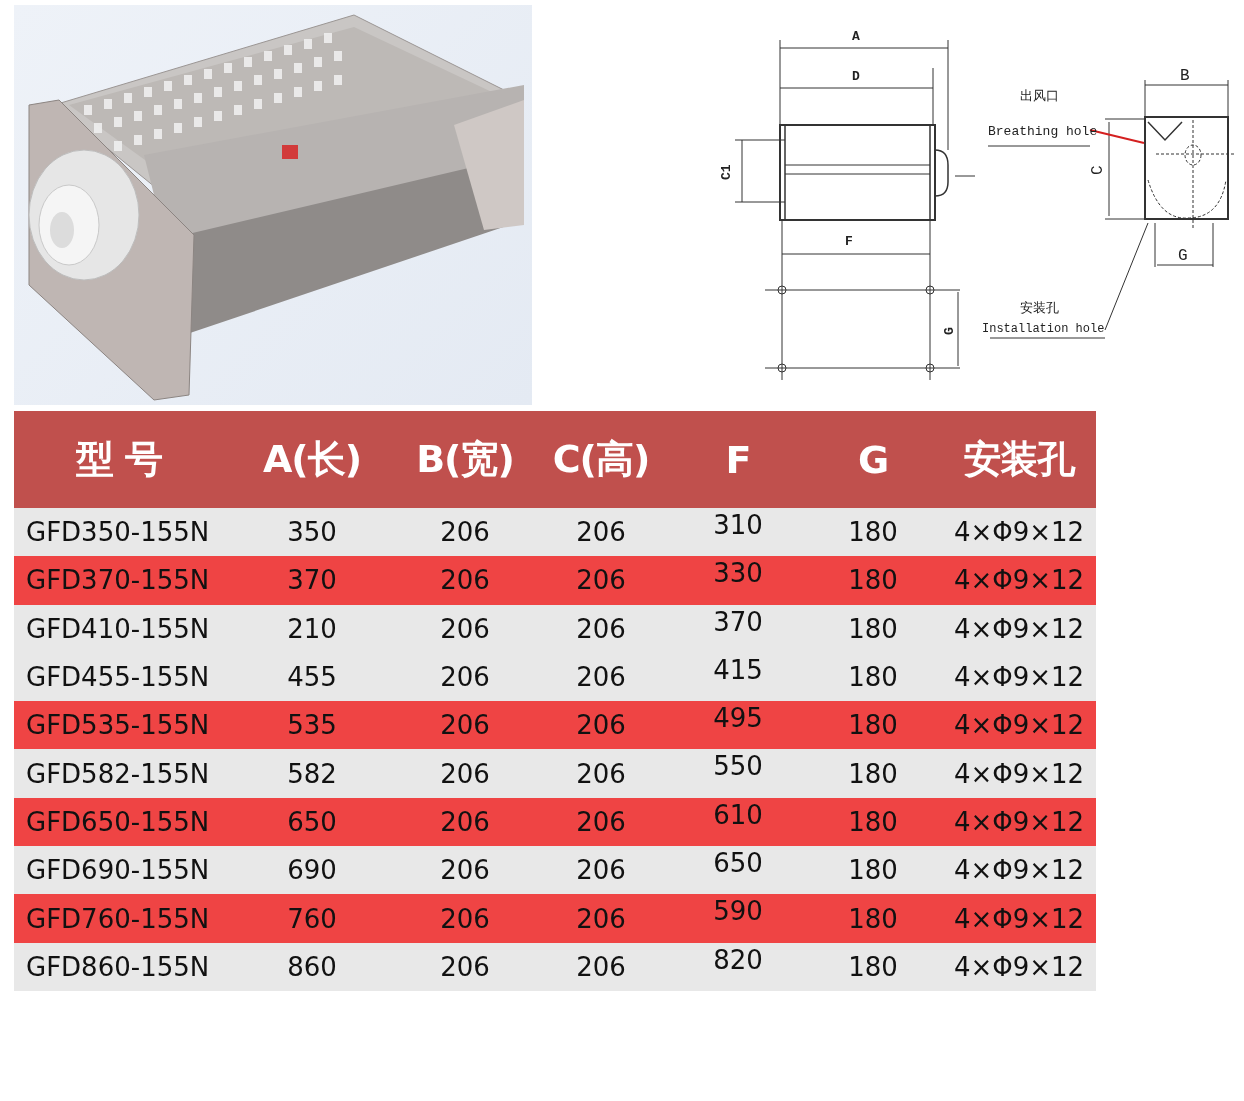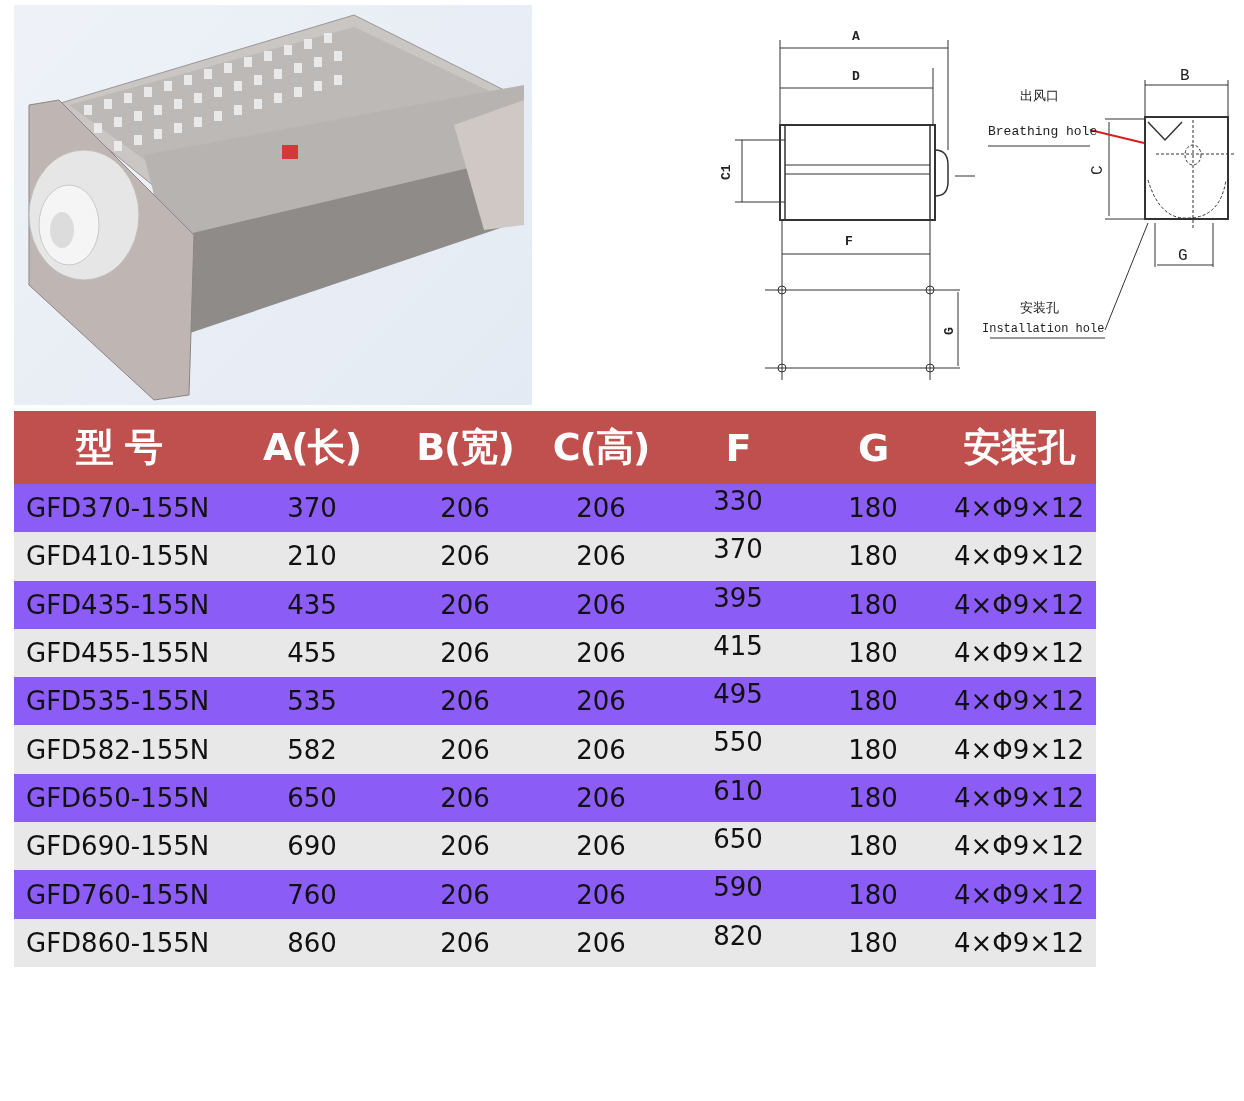--- a/index.html
+++ b/index.html
@@ -1,26 +1,26 @@
 <!DOCTYPE html>
 <html><head>
 <meta charset="utf-8">
 <style>
   html, body { margin: 0; padding: 0; background: #ffffff; }
   body { width: 1244px; height: 1101px; position: relative; overflow: hidden; font-family: "DejaVu Sans", "Liberation Sans", sans-serif; }
   .photo { position: absolute; left: 14px; top: 5px; width: 518px; height: 400px; background: linear-gradient(135deg, #eef2f8 0%, #e4eaf3 100%); overflow: hidden; }
   .drawing { position: absolute; left: 720px; top: 20px; width: 520px; height: 370px; }
   .spec-table { position: absolute; left: 14px; top: 411px; width: 1082px; border-collapse: collapse; table-layout: fixed; }
-  .spec-table th { background: #c0504d; color: #ffffff; height: 73px; font-size: 38px; font-weight: bold; text-align: center; padding: 0; letter-spacing: -1px; }
+  .spec-table th { background: #c0504d; color: #ffffff; height: 73px; font-size: 38px; font-weight: bold; text-align: center; padding: 12px; letter-spacing: -1px; }
   .spec-table th.model { text-align: center; }
   .spec-table td { height: 46.3px; font-size: 26px; color: #111; text-align: center; padding: 0; }
   .spec-table td.model { text-align: left; padding-left: 12px; }
   .spec-table td.f { vertical-align: top; padding-top: 2px; }
   .spec-table tr.odd td { background: #e8e8e8; }
-  .spec-table tr.even td { background: #8b5cf6; }
+  .spec-table tr.even td { background: #ef4444; }
 </style>
 </head>
 <body>
 
 <div class="photo">
   <svg width="518" height="400" viewBox="0 0 518 400">
 
     <polygon points="40,100 340,10 510,95 200,230" fill="#c9c6c4" stroke="#9a9593" stroke-width="1"></polygon>
     <polygon points="55,100 340,22 480,88 200,205" fill="#bdb9b6"></polygon>
     <g fill="#f2f2f2" opacity="0.85">
@@ -167,47 +167,47 @@
       <th class="model">型 号</th>
       <th>A(长)</th>
       <th>B(宽)</th>
       <th>C(高)</th>
       <th>F</th>
       <th>G</th>
       <th>安装孔</th>
     </tr>
   </thead>
   <tbody id="tbody">
+      <tr class="odd">
+        <td class="model">GFD350-155N</td>
+        <td>350</td>
+        <td>206</td>
+        <td>206</td>
+        <td class="f">310</td>
+        <td>180</td>
+        <td>4×Φ9×12</td>
+      </tr>
       <tr class="even">
         <td class="model">GFD370-155N</td>
         <td>370</td>
         <td>206</td>
         <td>206</td>
         <td class="f">330</td>
         <td>180</td>
         <td>4×Φ9×12</td>
       </tr>
       <tr class="odd">
         <td class="model">GFD410-155N</td>
         <td>210</td>
         <td>206</td>
         <td>206</td>
         <td class="f">370</td>
         <td>180</td>
         <td>4×Φ9×12</td>
       </tr>
-      <tr class="even">
-        <td class="model">GFD435-155N</td>
-        <td>435</td>
-        <td>206</td>
-        <td>206</td>
-        <td class="f">395</td>
-        <td>180</td>
-        <td>4×Φ9×12</td>
-      </tr>
       <tr class="odd">
         <td class="model">GFD455-155N</td>
         <td>455</td>
         <td>206</td>
         <td>206</td>
         <td class="f">415</td>
         <td>180</td>
         <td>4×Φ9×12</td>
       </tr>
       <tr class="even">

